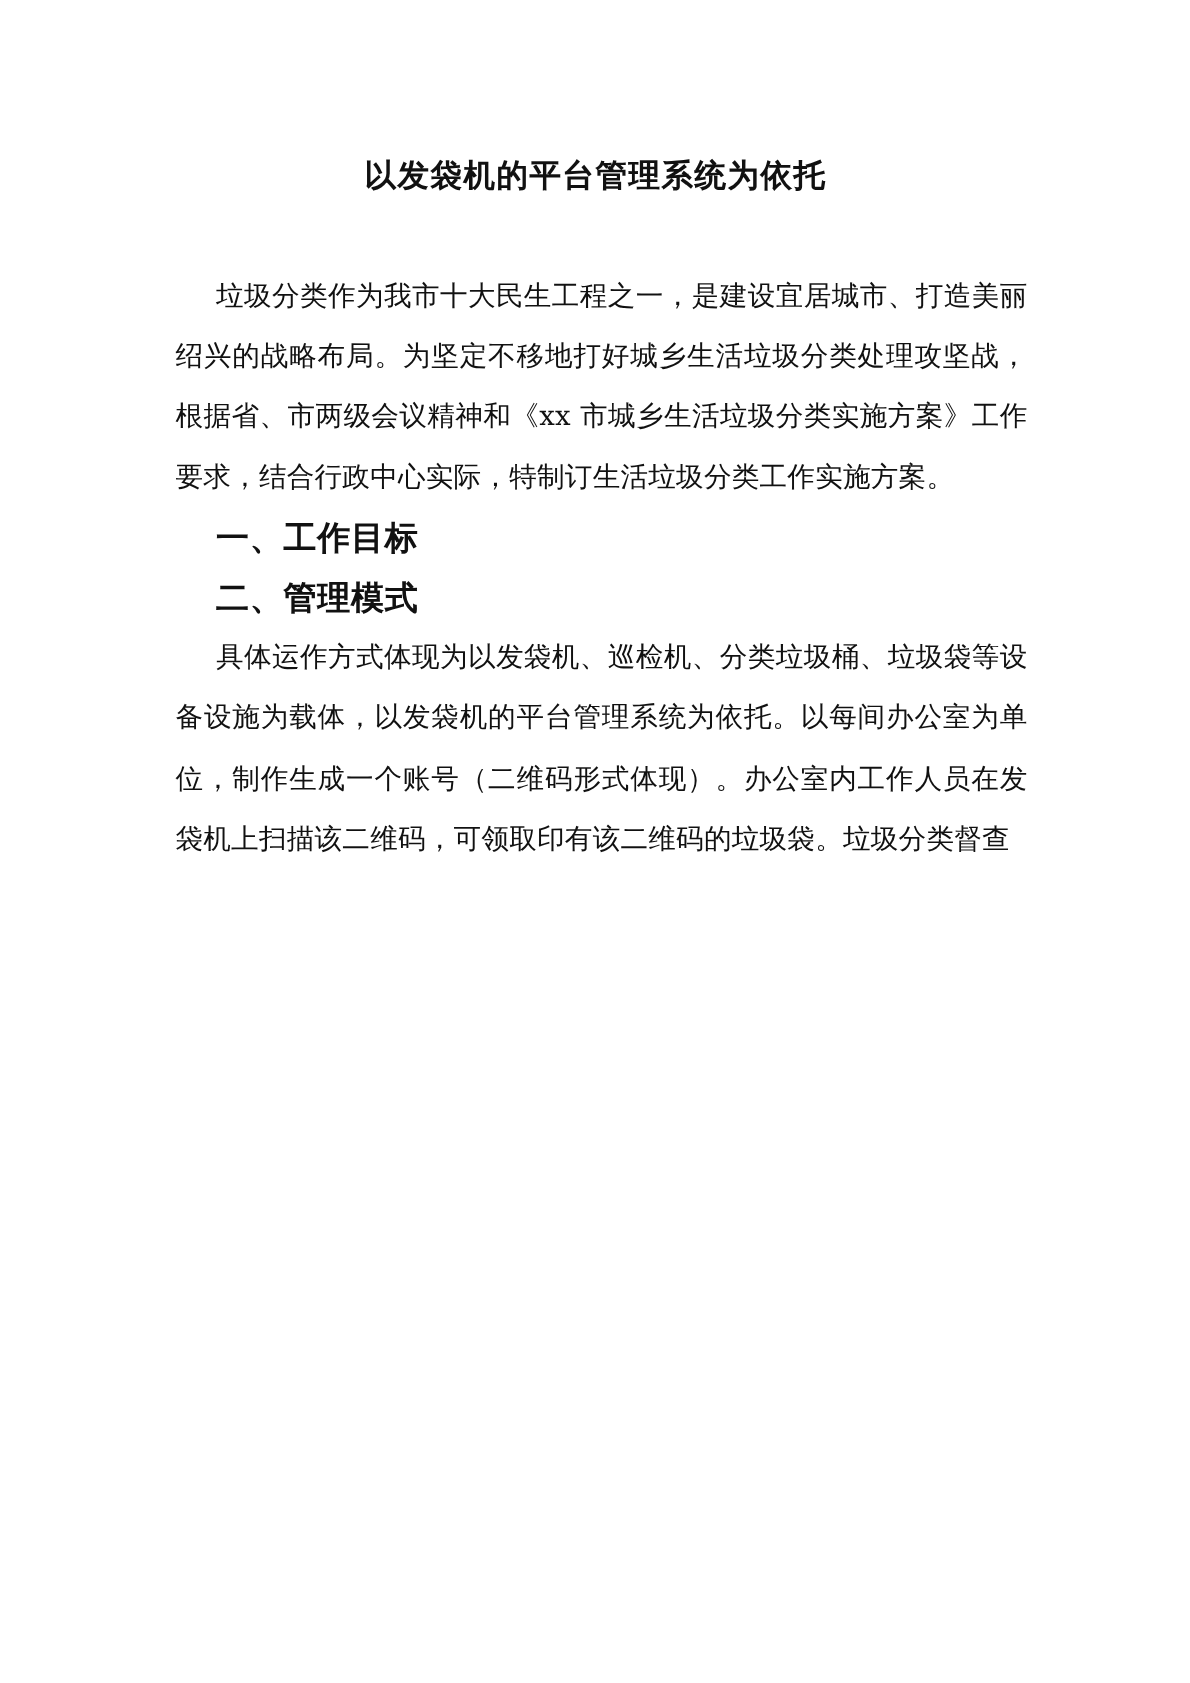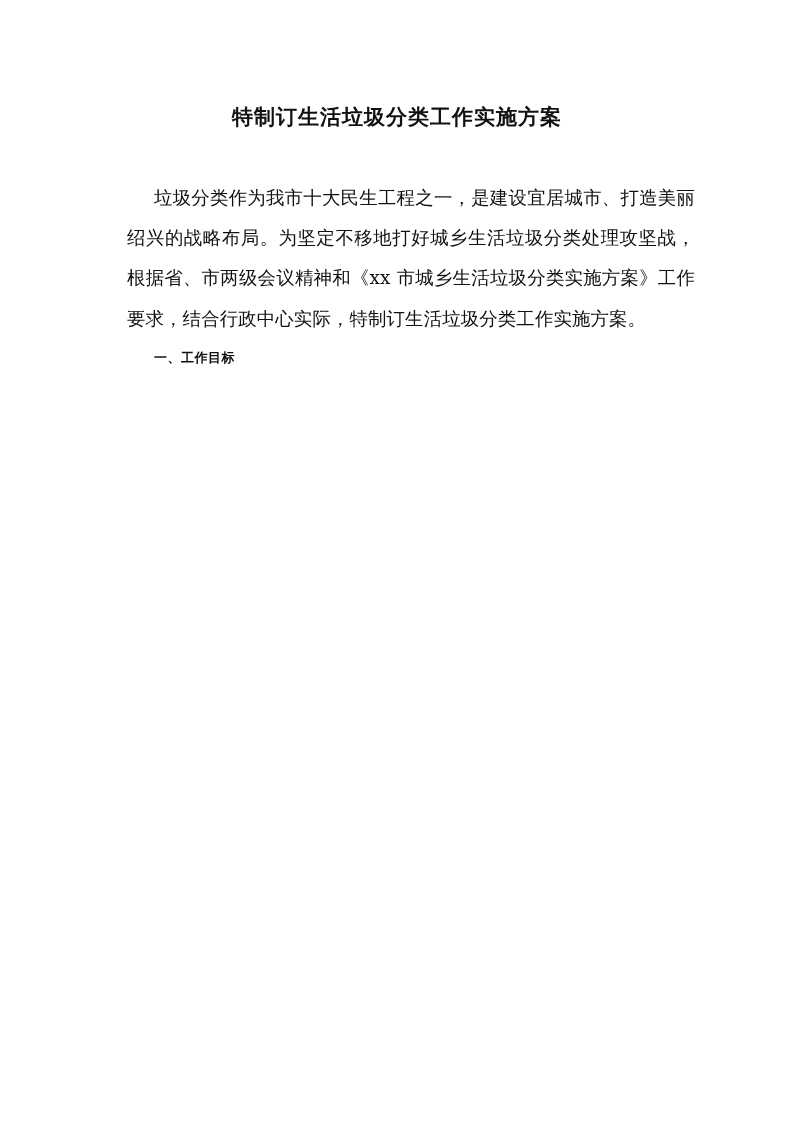--- a/index.html
+++ b/index.html
@@ -29,50 +29,52 @@
       text-align: center;
       font-family: "DejaVu Sans", "Liberation Sans", sans-serif;
       font-weight: bold;
       font-size: 21px;
       letter-spacing: 1px;
       line-height: 30px;
       margin: 0;
     }
     .body-text {
       position: absolute;
-      left: 14px;
+      left: 4px;
       top: 178px;
       width: 568px;
     }
     .para {
       margin: 0;
       font-size: 18.4px;
       line-height: 40.2px;
       text-align: justify;
       text-indent: 27px;
       letter-spacing: 0.15px;
     }
     .heading {
       margin: 0;
-      font-family: Liberation Mono, monospace;
+      font-family: Liberation Sans, sans-serif;
       font-weight: bold;
-      font-size: 13px;
+      font-size: 22px;
       line-height: 40.2px;
       text-indent: 27px;
       letter-spacing: 0.5px;
     }
   </style>
 </head>
 <body>
 
 <div class="page">
-  <h1 class="title">特制订生活垃圾分类工作实施方案</h1>
+  <h1 class="title">以发袋机的平台管理系统为依托</h1>
 
   <div class="body-text">
     <p class="para">垃圾分类作为我市十大民生工程之一，是建设宜居城市、打造美丽绍兴的战略布局。为坚定不移地打好城乡生活垃圾分类处理攻坚战，根据省、市两级会议精神和《xx 市城乡生活垃圾分类实施方案》工作要求，结合行政中心实际，特制订生活垃圾分类工作实施方案。</p>
 
     <h2 class="heading">一、工作目标</h2>
 
 
+    <h2 class="heading">二、管理模式</h2>
 
 
+    <p class="para">具体运作方式体现为以发袋机、巡检机、分类垃圾桶、垃圾袋等设备设施为载体，以发袋机的平台管理系统为依托。以每间办公室为单位，制作生成一个账号（二维码形式体现）。办公室内工作人员在发袋机上扫描该二维码，可领取印有该二维码的垃圾袋。垃圾分类督查</p>
   </div>
 </div>
 
 </body></html>

